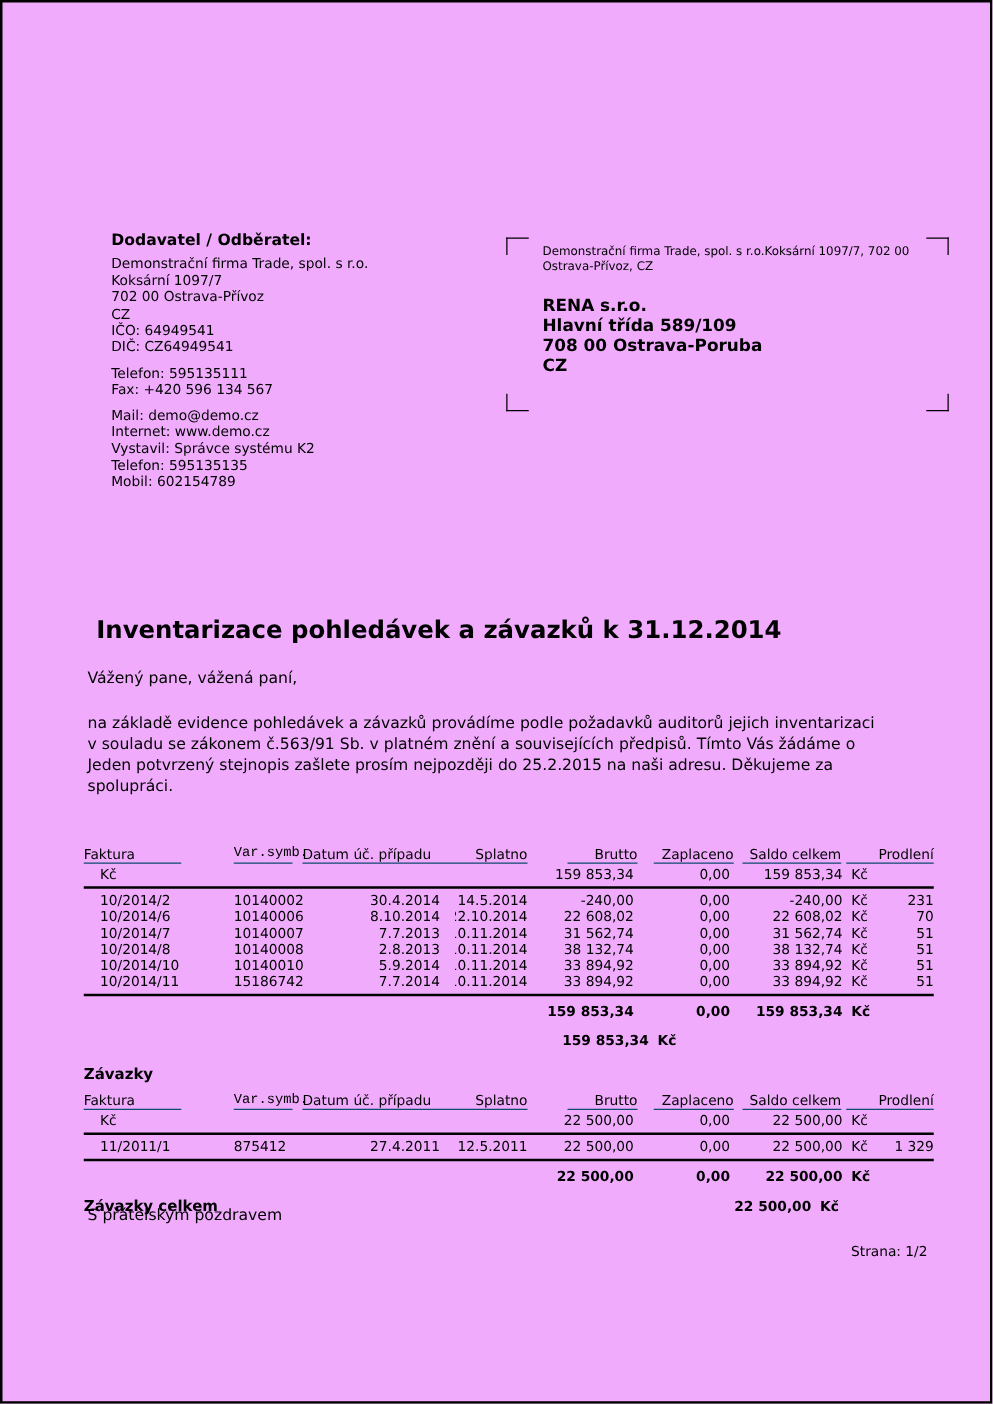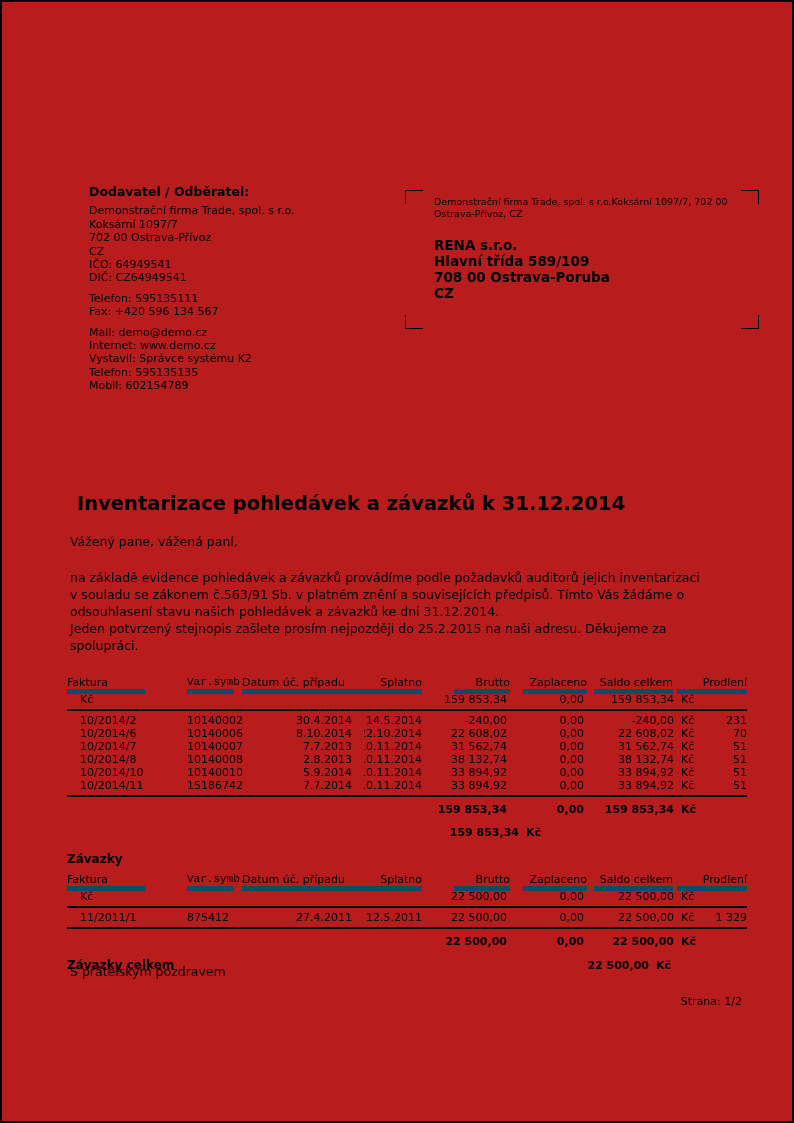--- a/index.html
+++ b/index.html
@@ -1,18 +1,18 @@
 <!DOCTYPE html>
 <html><head>
 <meta charset="utf-8">
 <style>
   html,body { margin:0; padding:0; background:#e8e8e8; }
   .page {
     position:relative; width:794px; height:1123px; margin:0 auto;
-    background:#b91c1c; border:2px solid #000; box-sizing:border-box;
+    background:#f0abfc; border:2px solid #000; box-sizing:border-box;
     font-family:"DejaVu Sans","Liberation Sans",sans-serif; color:#000;
   }
   
   .supplier { position:absolute; left:87px; top:183px; font-size:11px; line-height:13.4px; }
   .supplier .head { font-weight:bold; font-size:12.5px; margin-bottom:6px; }
   .supplier .grp { margin-bottom:7px; }
   
   .addr-window { position:absolute; left:403px; top:188px; width:354px; height:139px; }
   .corner { position:absolute; width:17px; height:13px; }
   .corner.tl { left:0; top:0; border-left:1px solid #000; border-top:1px solid #000; }
@@ -29,21 +29,21 @@
   .section { position:absolute; left:65px; width:680px; font-size:11px; }
   .sec-recv { top:674px; }
   .sec-pay  { top:850px; }
   .sec-head { font-weight:bold; font-size:12px; line-height:14px; margin-bottom:7px; }
   .thead, .trow {
     display:grid; white-space:nowrap;
     grid-template-columns:120px 55px 110px 70px 88px 77px 90px 22px 48px;
     line-height:13px;
   }
   .thead { grid-template-columns:120px 55px 180px 88px 77px 90px 70px; height:15px; align-items:end; }
-  .hl { border-bottom:5px solid #0c4a6e; display:block; }
+  .hl { border-bottom:1px solid #0c4a6e; display:block; }
   .hl-faktura { width:78px; }
   .hl-varsymb { width:47px;font-family:Liberation Mono, monospace; }
   .hl-datumsplatno { width:100%; display:flex; justify-content:space-between; }
   .hl-right { width:max-content; margin-left:auto; }
   .hl-brutto { padding-left:22px; }
   .hl-zaplaceno { padding-left:6px; }
   .hl-saldo { padding-left:6px; margin-right:4px; }
   .hl-prodleni { width:100%; text-align:right; }
   .c-faktura { padding-left:13px; }
   .c-datum, .c-brutto, .c-zaplaceno, .c-saldo, .c-prodleni { text-align:right; }
@@ -105,21 +105,20 @@
       <div>708 00 Ostrava-Poruba</div>
       <div>CZ</div>
     </div>
   </div>
 
   <div class="doc-title">Inventarizace pohledávek a závazků k 31.12.2014</div>
   <div class="salutation">Vážený pane, vážená paní,</div>
   <div class="letter-body">
     <div>na základě evidence pohledávek a závazků provádíme podle požadavků auditorů jejich inventarizaci</div>
     <div>v souladu se zákonem č.563/91 Sb. v platném znění a souvisejících předpisů. Tímto Vás žádáme o</div>
-    <div>odsouhlasení stavu našich pohledávek a závazků ke dni 31.12.2014.</div>
     <div>Jeden potvrzený stejnopis zašlete prosím nejpozději do 25.2.2015 na naši adresu. Děkujeme za</div>
     <div>spolupráci.</div>
   </div>
 
   <div class="section sec-recv">
     <div class="thead">
       <div>
           <span class="hl hl-faktura">Faktura</span>
         </div>
       <div>

